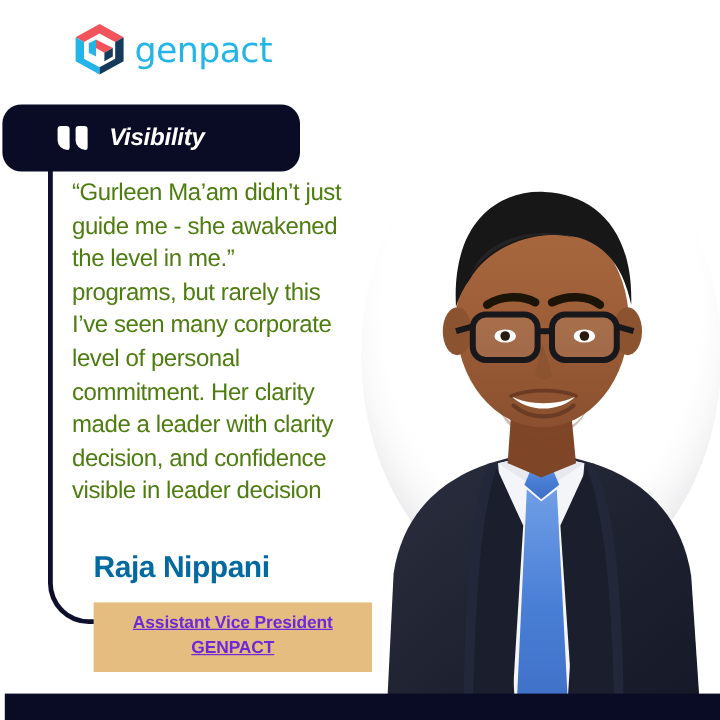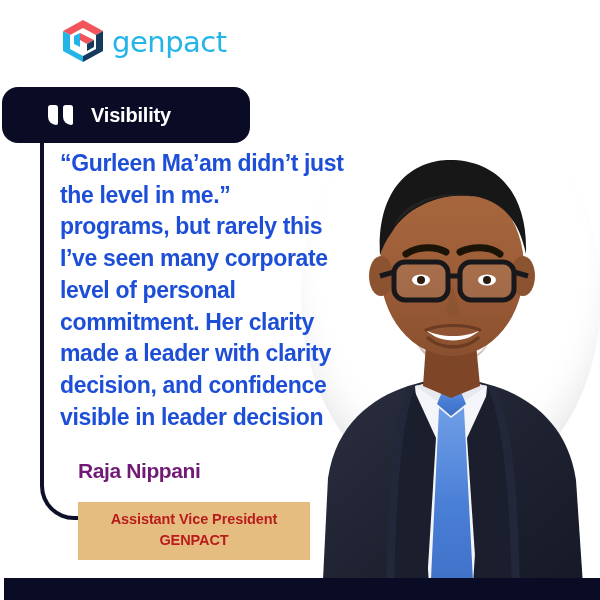--- a/index.html
+++ b/index.html
@@ -66,20 +66,21 @@
     width: 248px;
     height: 56px;
     background: #0a0c26;
     border-radius: 16px;
     display: flex;
     align-items: center;
     padding-left: 46px;
     box-sizing: border-box;
     gap: 18px;
     z-index: 3;
+    font-style: italic;
   }
   .badge-quote {
     display: flex;
     gap: 5px;
   }
   .badge-quote i {
     display: block;
     width: 10px;
     height: 20px;
     background: #ffffff;
@@ -108,57 +109,58 @@
 
   
   .quote-block {
     position: absolute;
     left: 60px;
     top: 148px;
     width: 300px;
     z-index: 2;
   }
   .quote-line {
-    font-size: 23px;
-    font-weight: bold;
-    color: #1d4ed8;
+    font-size: 20px;
+    font-weight: normal;
+    color: #4d7c0f;
     line-height: 1.38;
     letter-spacing: -0.35px;
     white-space: nowrap;
   }
 
   
   .person-name {
     position: absolute;
     left: 78px;
     top: 459px;
-    font-size: 21px;
+    font-size: 25px;
     font-weight: bold;
-    color: #701a75;
+    color: #0369a1;
     letter-spacing: -0.4px;
     z-index: 3;
   }
 
   
   .role-banner {
     position: absolute;
     left: 78px;
     top: 502px;
     width: 232px;
     padding: 7px 0 9px 0;
     background: #e5bd80;
     text-align: center;
     z-index: 3;
   }
   .role-title, .role-company {
     font-size: 14.5px;
     font-weight: bold;
-    color: #b91c1c;
+    color: #6d28d9;
     line-height: 1.45;
     letter-spacing: -0.1px;
+    text-decoration: underline;
   }
 
   
   .bottom-bar {
     position: absolute;
     left: 4px;
     bottom: 0;
     width: 596px;
     height: 22px;
     background: #0a0c26;
@@ -267,20 +269,21 @@
       <path d="M 150 244 C 164 258 190 258 204 244 C 190 252 164 252 150 244 Z" fill="#ffffff"></path>
       <path d="M 150 244 C 165 238 190 238 204 244" stroke="#6b3c23" stroke-width="3" fill="none" stroke-linecap="round"></path>
       <path d="M 152 252 C 166 264 188 264 202 252" stroke="#6b3c23" stroke-width="3.5" fill="none" stroke-linecap="round"></path>
 
       <path d="M 140 252 C 150 282 204 282 214 252 C 206 286 146 288 140 252 Z" fill="#7d4a2b" fill-opacity="0.35"></path>
     </svg>
   </div>
 
   <div class="quote-block">
     <div class="quote-line">“Gurleen Ma’am didn’t just</div>
+    <div class="quote-line">guide me - she awakened</div>
     <div class="quote-line">the level in me.”</div>
     <div class="quote-line">programs, but rarely this</div>
     <div class="quote-line">I’ve seen many corporate</div>
     <div class="quote-line">level of personal</div>
     <div class="quote-line">commitment. Her clarity</div>
     <div class="quote-line">made a leader with clarity</div>
     <div class="quote-line">decision, and confidence</div>
     <div class="quote-line">visible in leader decision</div>
   </div>
 

